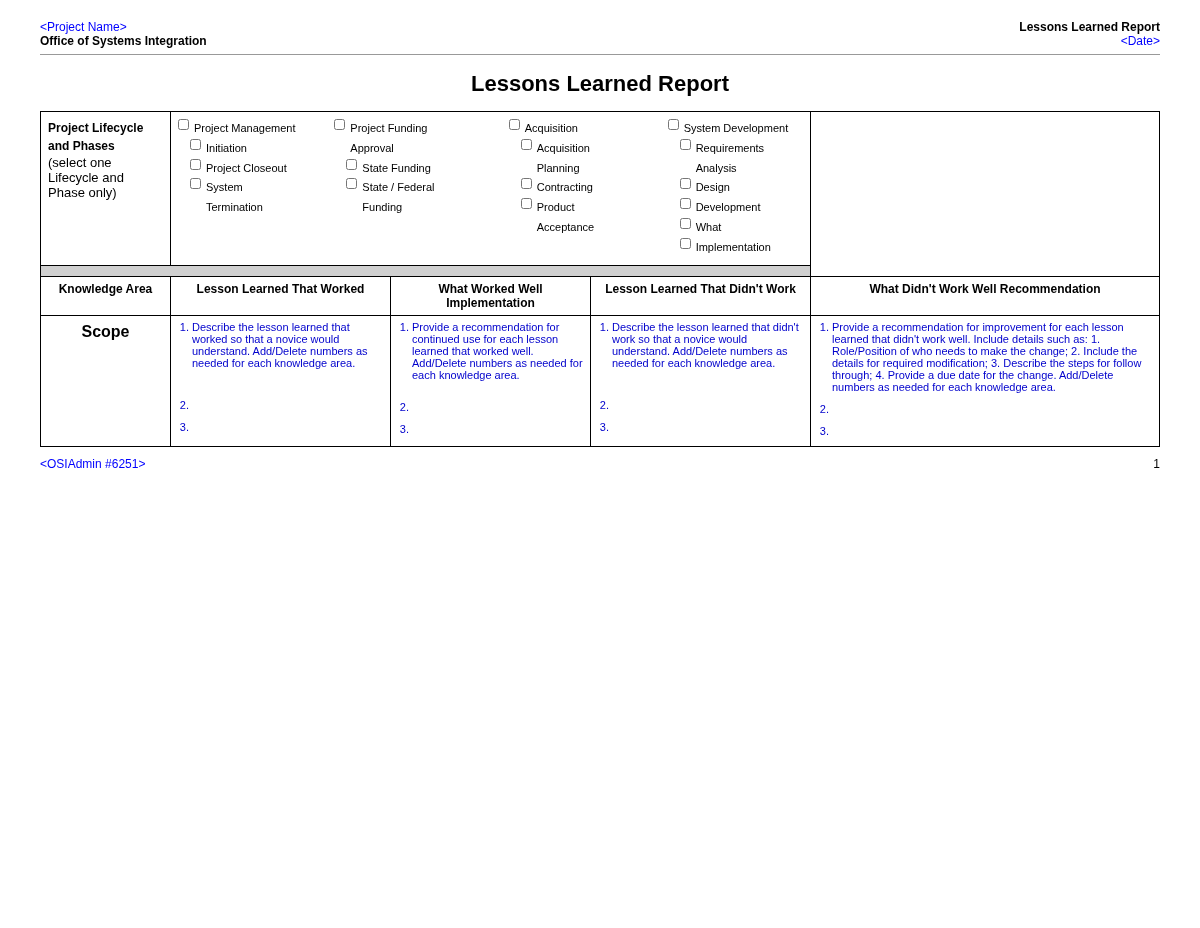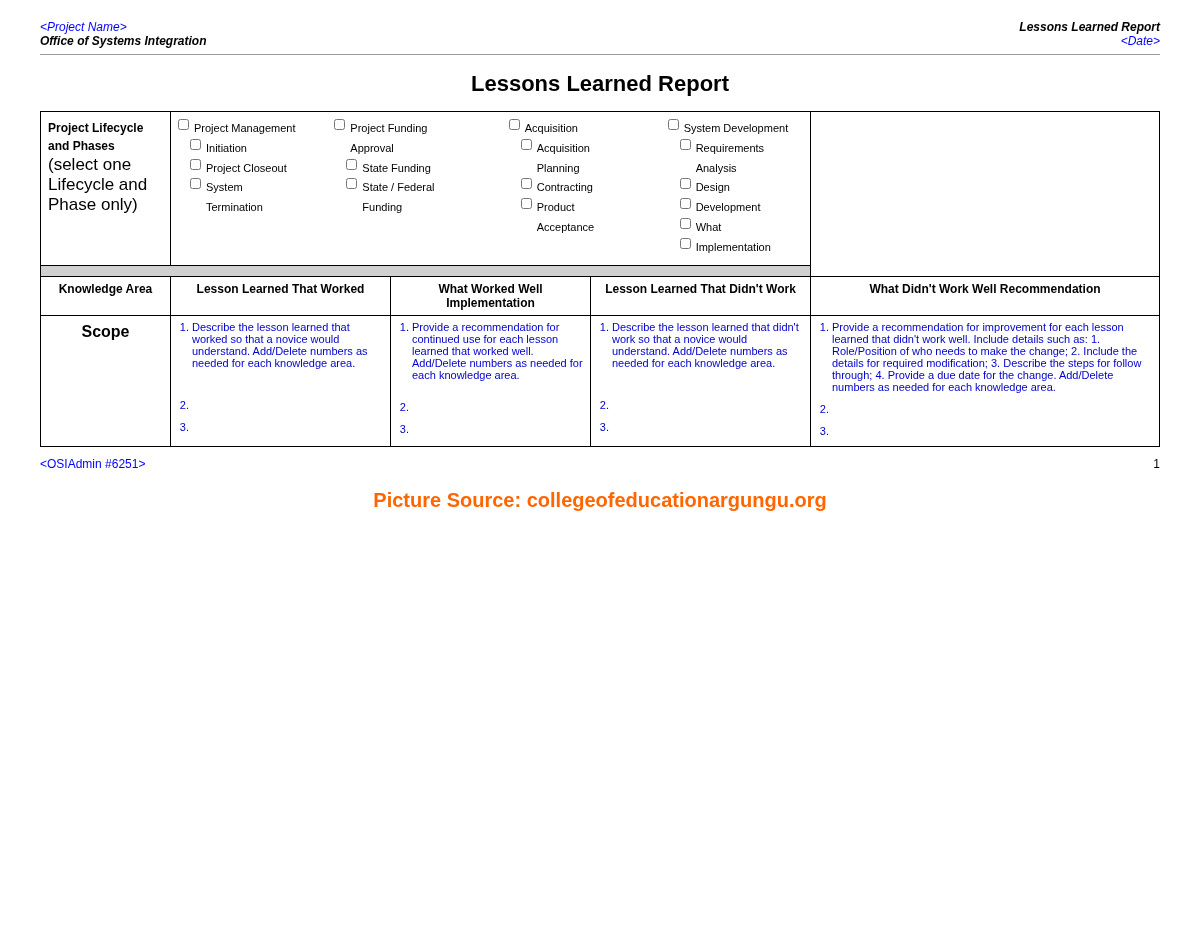--- a/index.html
+++ b/index.html
@@ -14,21 +14,20 @@
     .page {
       padding: 20px 40px;
     }
     .header {
       display: flex;
       justify-content: space-between;
       align-items: flex-start;
       margin-bottom: 4px;
       border-bottom: 1px solid #999;
       padding-bottom: 6px;
-      font-style: italic;
     }
     .header-left .project-link {
       color: #00f;
       font-size: 12px;
     }
     .header-left .org-name {
       font-weight: bold;
       font-size: 12px;
     }
     .header-right {
@@ -74,21 +73,21 @@
       font-size: 13px;
       padding: 6px;
     }
     .lifecycle-label {
       font-weight: bold;
       font-size: 12px;
       line-height: 1.5;
     }
     .lifecycle-note {
       font-weight: normal;
-      font-size: 17px;
+      font-size: 13px;
     }
     .checkbox-group {
       font-size: 11px;
       line-height: 1.8;
     }
     .checkbox-item {
       display: flex;
       align-items: flex-start;
       gap: 3px;
     }
@@ -319,15 +318,14 @@
 
 
   </tbody>
     </table>
 
   <div class="footer">
     <div class="footer-link">&lt;OSIAdmin #6251&gt;</div>
     <div>1</div>
   </div>
 
-  <div class="watermark">Picture Source: collegeofeducationargungu.org</div>
 
 </div>
 
 </body></html>

